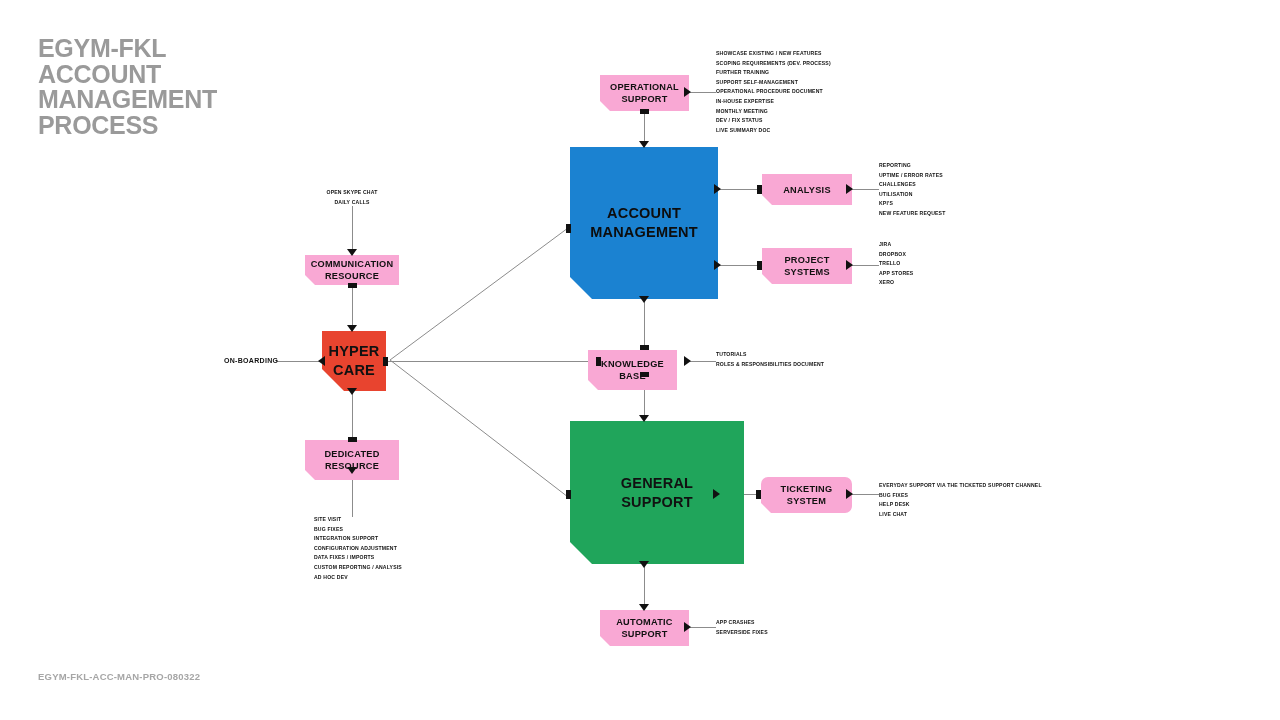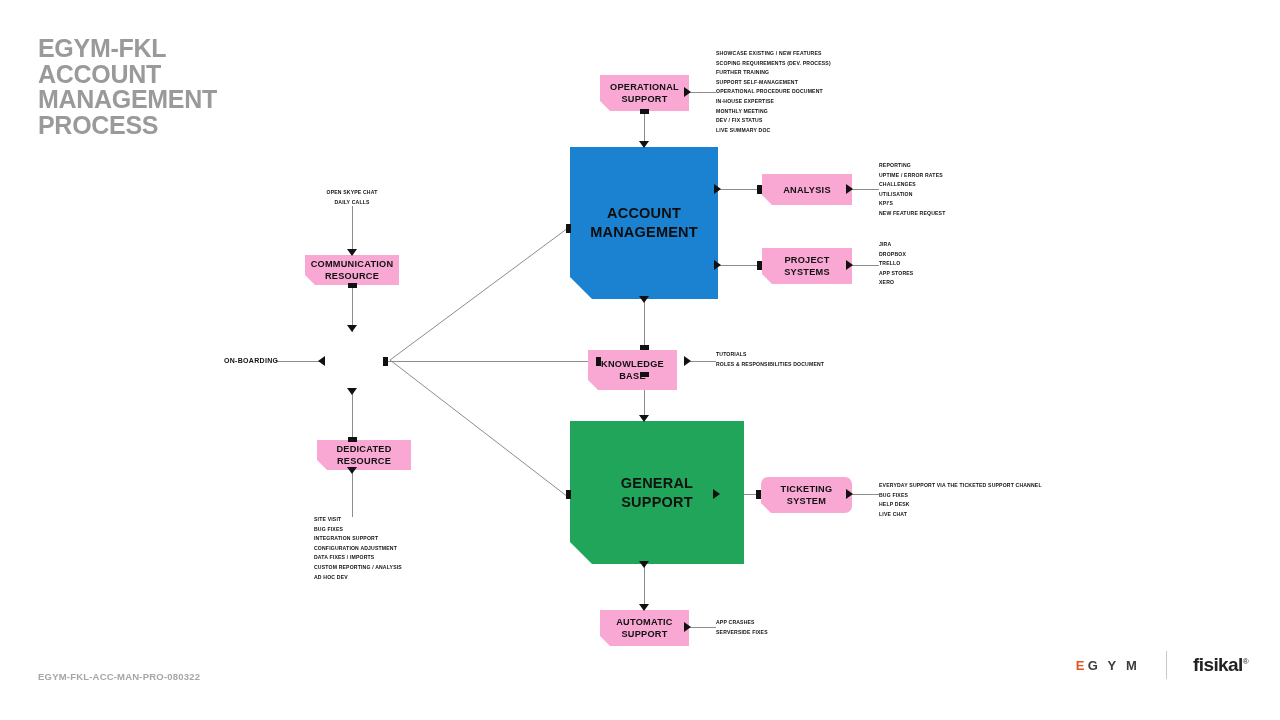--- a/index.html
+++ b/index.html
@@ -155,24 +155,26 @@
 MANAGEMENT</div>
 
   <div class="node gray small-notch" style="left:762px; top:174px; width:90px; height:31px;">ANALYSIS</div>
 
   <div class="node gray small-notch" style="left:762px; top:248px; width:90px; height:36px;">PROJECT
 SYSTEMS</div>
 
   <div class="node gray small-notch" style="left:305px; top:255px; width:94px; height:30px;">COMMUNICATION
 RESOURCE</div>
 
+  <div class="node big red" style="left:322px; top:331px; width:64px; height:60px;">HYPER
+CARE</div>
 
   <div class="node gray small-notch" style="left:588px; top:350px; width:89px; height:40px;">KNOWLEDGE BASE</div>
 
-  <div class="node gray small-notch" style="left:305px; top:440px; width:94px; height:30px;margin-left:12px;">DEDICATED
+  <div class="node gray small-notch" style="left:305px; top:440px; width:94px; height:40px;">DEDICATED
 RESOURCE</div>
 
   <div class="node big green" style="left:570px; top:421px; width:174px; height:143px;">GENERAL
 SUPPORT</div>
 
   <div class="node gray small-notch" style="left:761px; top:477px; width:91px; height:36px;border-radius:7px;">TICKETING
 SYSTEM</div>
 
   <div class="node gray small-notch" style="left:600px; top:610px; width:89px; height:36px;">AUTOMATIC
 SUPPORT</div>
@@ -281,19 +283,14 @@
 
   <div class="list" style="left:716px; top:618px;">
     <div>APP CRASHES</div>
     <div>SERVERSIDE FIXES</div>
   </div>
 
   <div class="plain-label" style="left:224px; top:357px;">ON-BOARDING</div>
 
   <div id="doc-code">EGYM-FKL-ACC-MAN-PRO-080322</div>
 
-  <div id="footer-logos">
-    <div id="egym-logo"><span class="e">E</span><span>G Y M</span></div>
-    <div id="logo-divider"></div>
-    <div id="fisikal-logo"><span>fisikal</span><span class="tm">®</span></div>
-  </div>
 
 </div>
 
 </body></html>

